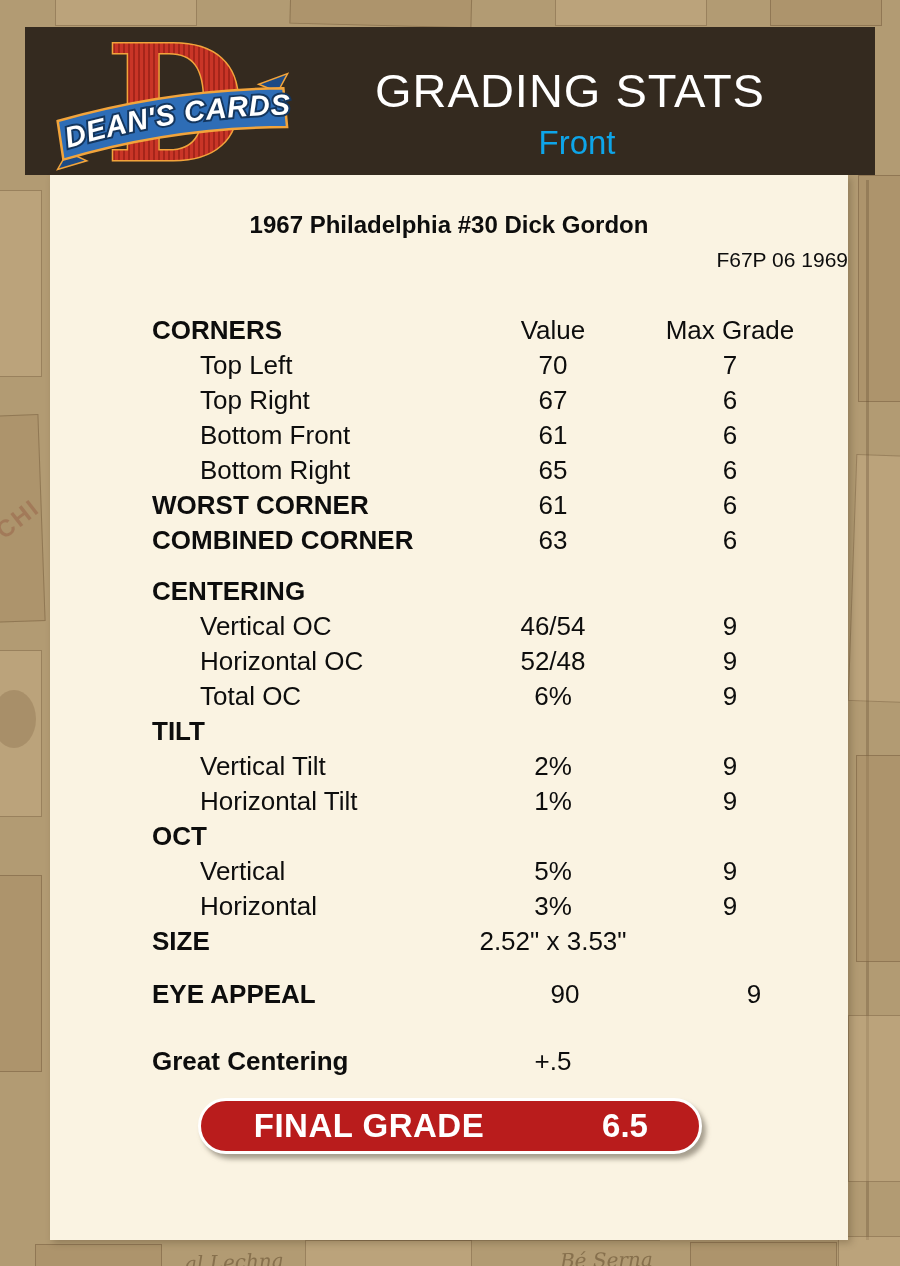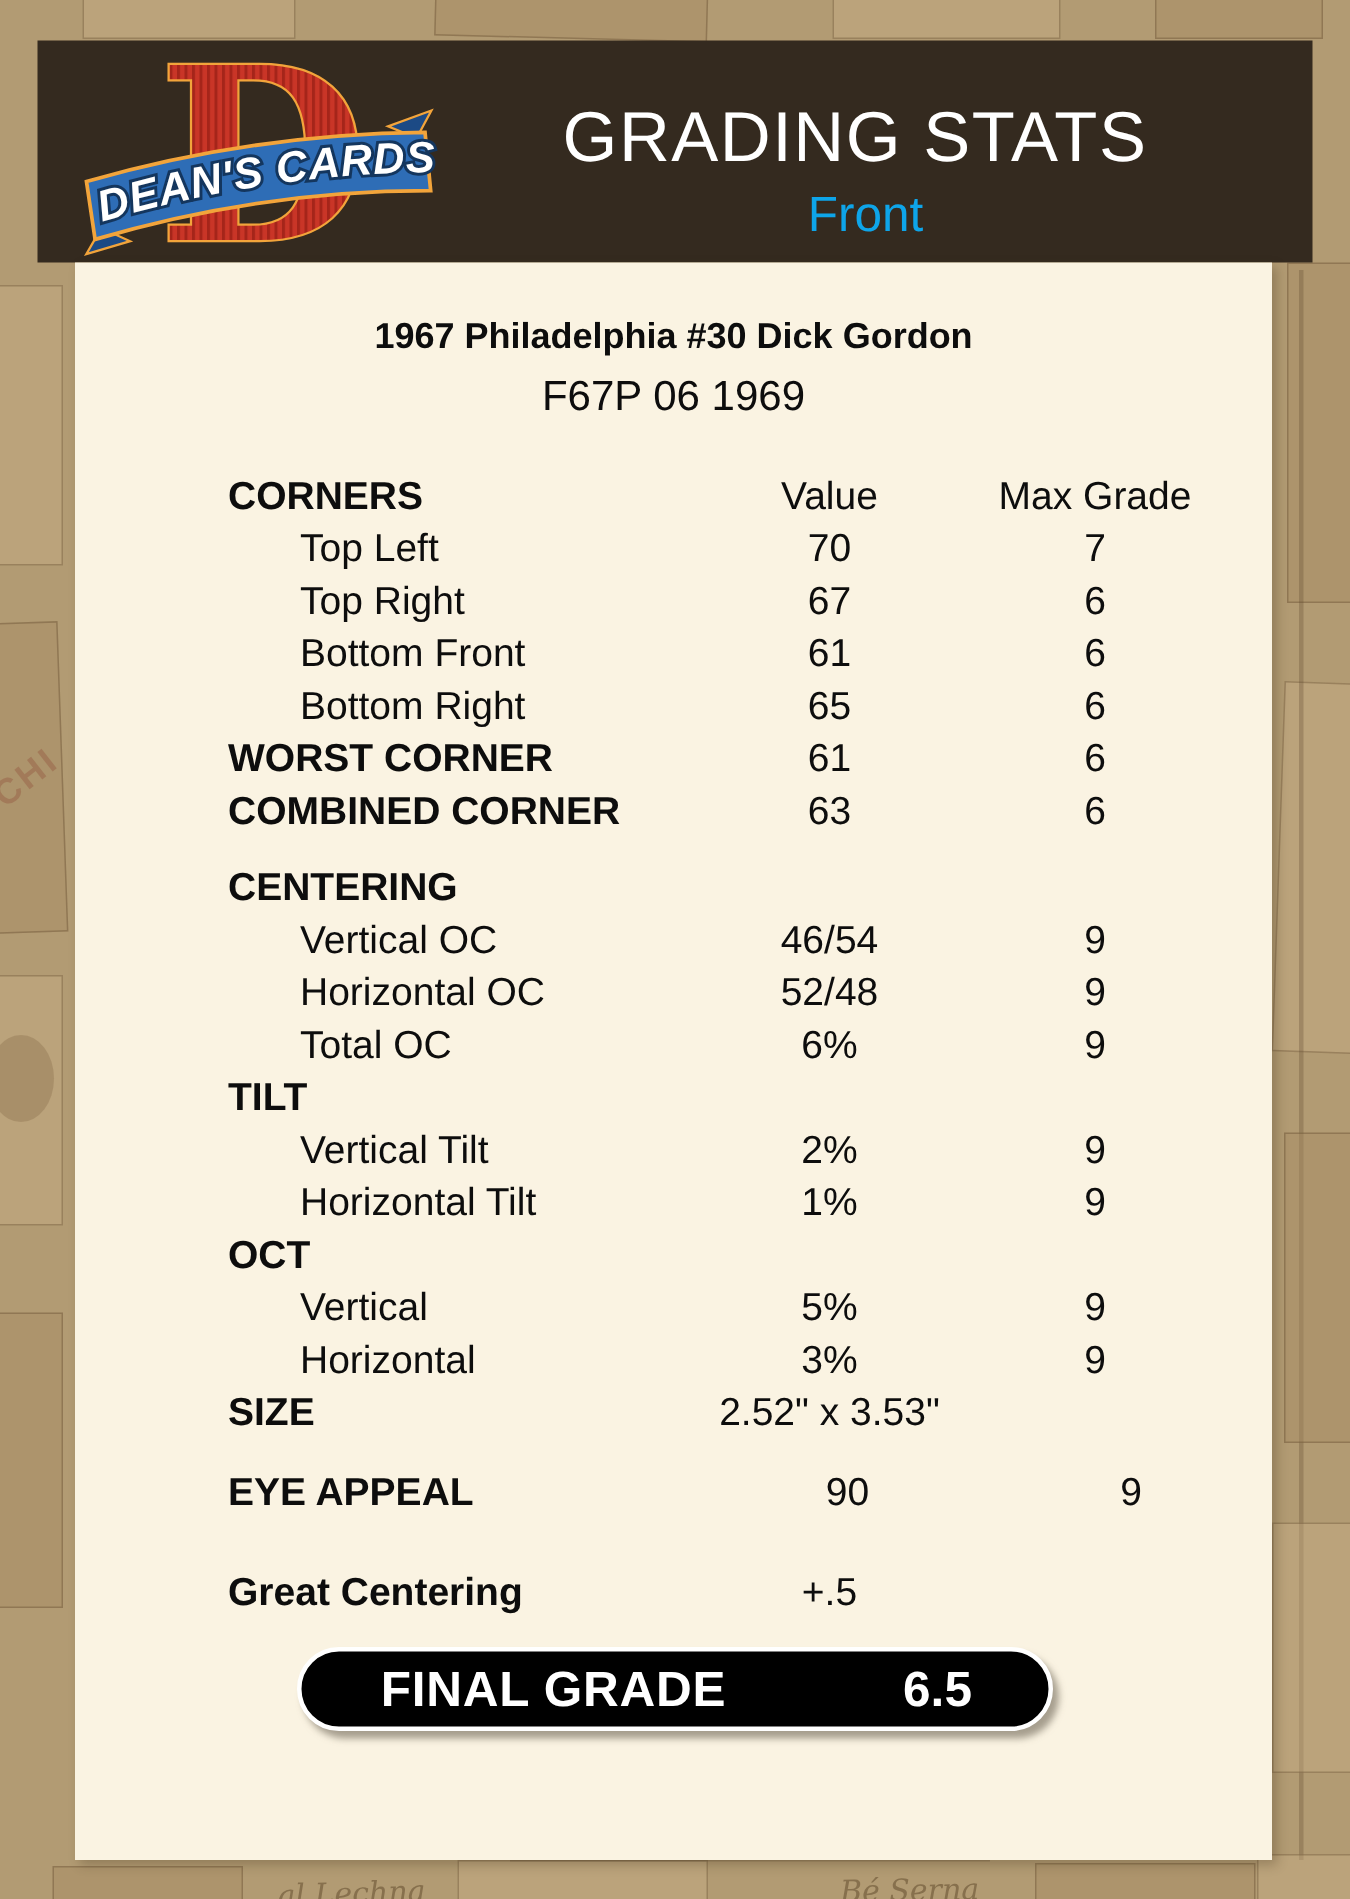--- a/index.html
+++ b/index.html
@@ -23,36 +23,36 @@
              font-size:47px;color:#ffffff;letter-spacing:1px;white-space:nowrap;}
   .hdr-sub{position:absolute;left:254px;right:0;top:97px;text-align:center;
            font-size:33px;color:#0ea5e9;white-space:nowrap;}
   .logo{position:absolute;left:28px;top:6px;}
 
   
   .panel{position:absolute;left:50px;top:175px;width:798px;height:1065px;
          background:#faf3e2;box-shadow:3px 3px 7px rgba(60,45,25,.28);}
   .card-title{position:absolute;top:36px;left:0;right:0;text-align:center;
               font-size:24px;font-weight:bold;white-space:nowrap;}
-  .card-code{position:absolute;top:73px;left:0;right:0;text-align:center;
-             font-size:28px;white-space:nowrap;}
+  .card-code{position:absolute;top:73px;left:0;right:0;text-align:right;
+             font-size:21px;white-space:nowrap;}
 
   
   .stats{position:absolute;top:138px;left:0;right:0;}
   .trow{display:grid;grid-template-columns:316px 170px 184px;margin-left:102px;
         height:35px;line-height:35px;font-size:26px;}
   .trow .c-label{white-space:nowrap;}
   .trow .c-value,.trow .c-max{text-align:center;white-space:nowrap;}
   .trow.bold .c-label{font-weight:bold;}
   .trow.thead span{font-weight:normal;}
   .trow.indent .c-label{padding-left:48px;}
 
   
   .final-grade{position:absolute;left:148px;top:923px;width:504px;height:56px;
-               box-sizing:border-box;background:#000000;border:3px solid #ffffff;
+               box-sizing:border-box;background:#b91c1c;border:3px solid #ffffff;
                border-radius:28px;box-shadow:4px 5px 5px rgba(110,102,86,.6);}
   .fg-label{position:absolute;left:0;top:0;width:336px;height:50px;line-height:50px;
             text-align:center;color:#ffffff;font-size:33px;font-weight:bold;letter-spacing:.5px;}
   .fg-value{position:absolute;left:378px;top:0;width:92px;height:50px;line-height:50px;
             text-align:center;color:#ffffff;font-size:33px;font-weight:bold;}
 </style>
 </head>
 <body>
 
 <div>

